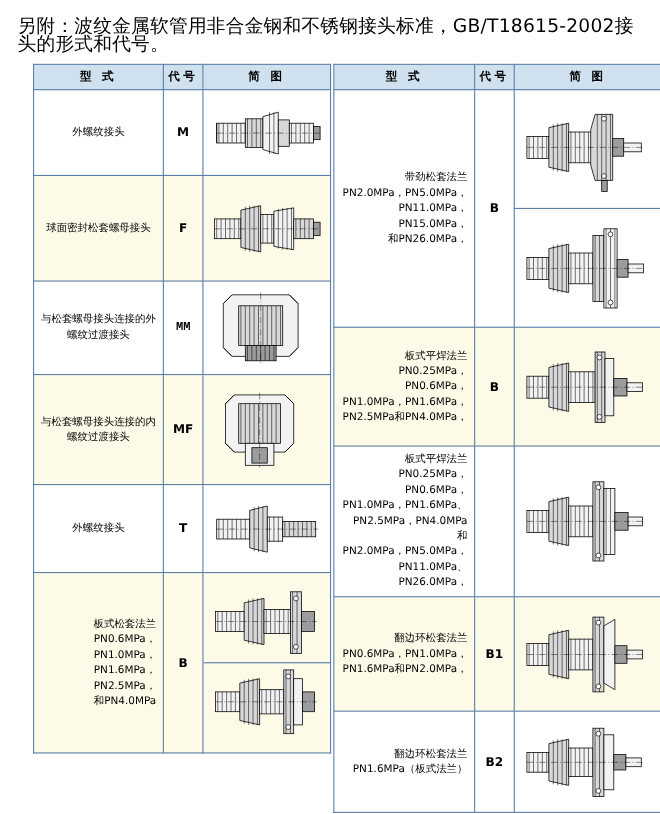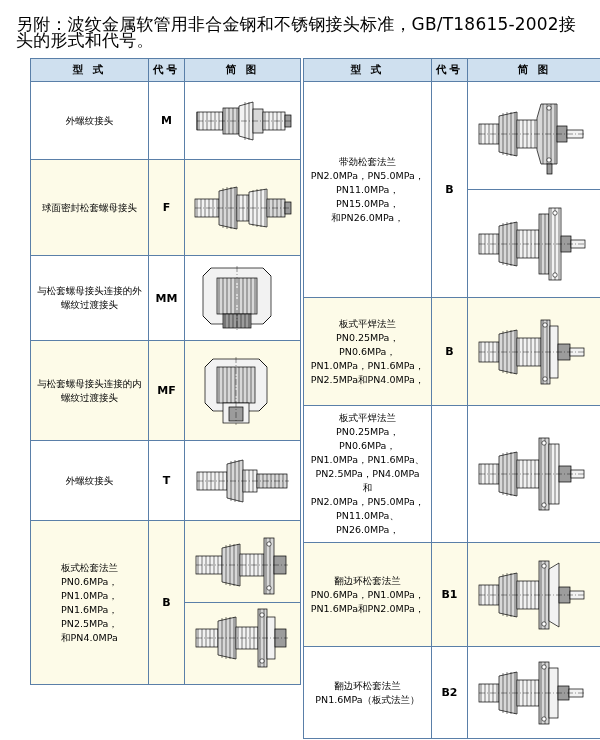--- a/index.html
+++ b/index.html
@@ -57,21 +57,21 @@
     color: #000;
   }
   .col-type  { width: 118px; }
   .col-code  { width: 36px; }
   .col-fig   { width: 116px; }
   .r-col-type { width: 128px; }
   .r-col-code { width: 36px; }
   .r-col-fig  { width: 134px; }
 
   td.type {
-    text-align: center;
+    text-align: right;
     padding: 5px 6px;
     line-height: 14px;
     font-size: 9.5px;
   }
   td.type.center-one {
     text-align: center;
   }
   td.code {
     font-weight: bold;
     font-size: 11px;
@@ -160,21 +160,21 @@
                 <path d="M64 15 L64 51 M68 14 L68 52 M72 14 L72 52 M76 14 L76 52" class="hatch"></path>
                 <rect x="78" y="24" width="18" height="18" class="drawing-fill-mid"></rect>
                 <path d="M80 24 L80 42 M84 24 L84 42 M88 24 L88 42 M92 24 L92 42" class="hatch"></path>
                 <rect x="96" y="27" width="6" height="12" class="drawing-fill-dark"></rect>
                 <path d="M6 33 L102 33" stroke="#000" stroke-width="0.4" stroke-dasharray="6,2,1,2" fill="none"></path>
               </svg>
             </div>
           </td>
         </tr>
 
-        <tr style="height:68px;">
+        <tr style="height:68px;font-family:Liberation Mono, monospace;">
           <td class="type center-one">与松套螺母接头连接的外螺纹过渡接头</td>
           <td class="code">MM</td>
           <td class="fig">
             <div class="fig-box">
               <svg width="100" height="80" viewBox="0 0 100 80">
                 <polygon points="18,10 70,10 78,18 78,58 70,66 18,66 10,58 10,18" class="drawing-fill-light"></polygon>
                 <path d="M10 18 L18 10 M70 10 L78 18 M78 58 L70 66 M10 58 L18 66" class="drawing-line"></path>
                 <rect x="24" y="20" width="40" height="36" class="drawing-fill-mid"></rect>
                 <path d="M26 20 L26 56 M30 20 L30 56 M34 20 L34 56 M38 20 L38 56 M42 20 L42 56 M46 20 L46 56 M50 20 L50 56 M54 20 L54 56 M58 20 L58 56 M62 20 L62 56" class="hatch"></path>
                 <rect x="30" y="56" width="28" height="14" class="drawing-fill-dark"></rect>

